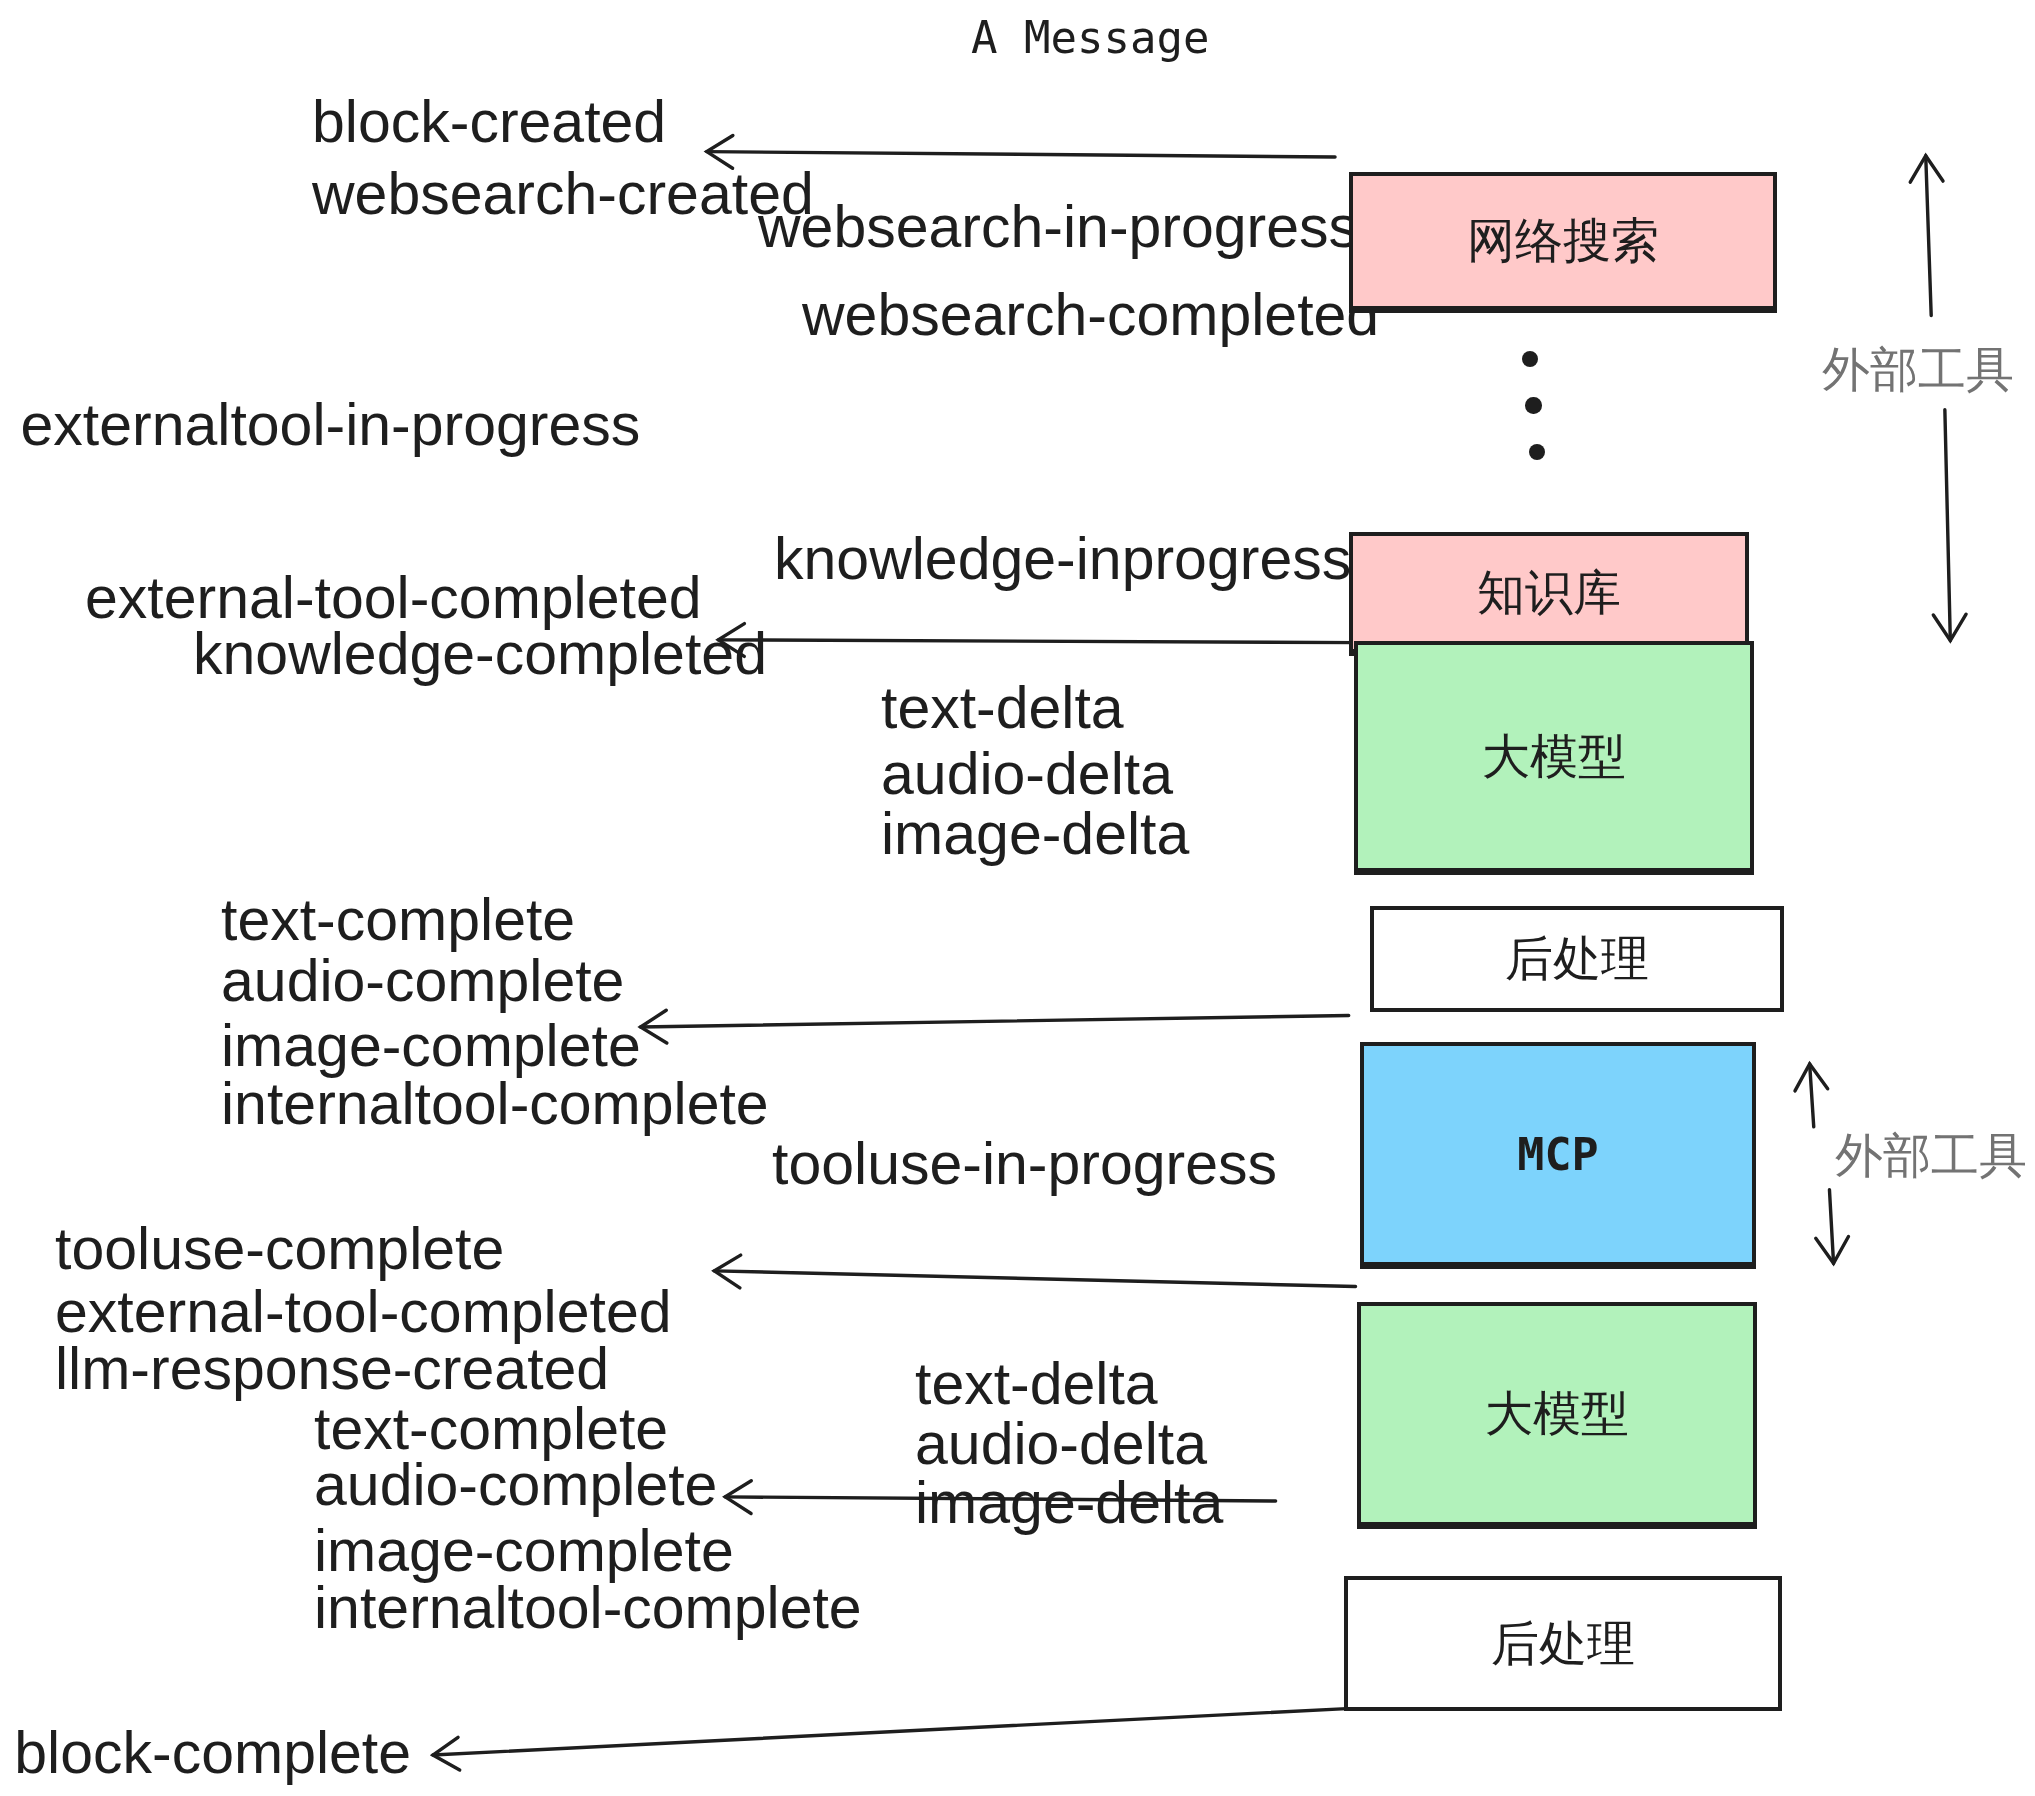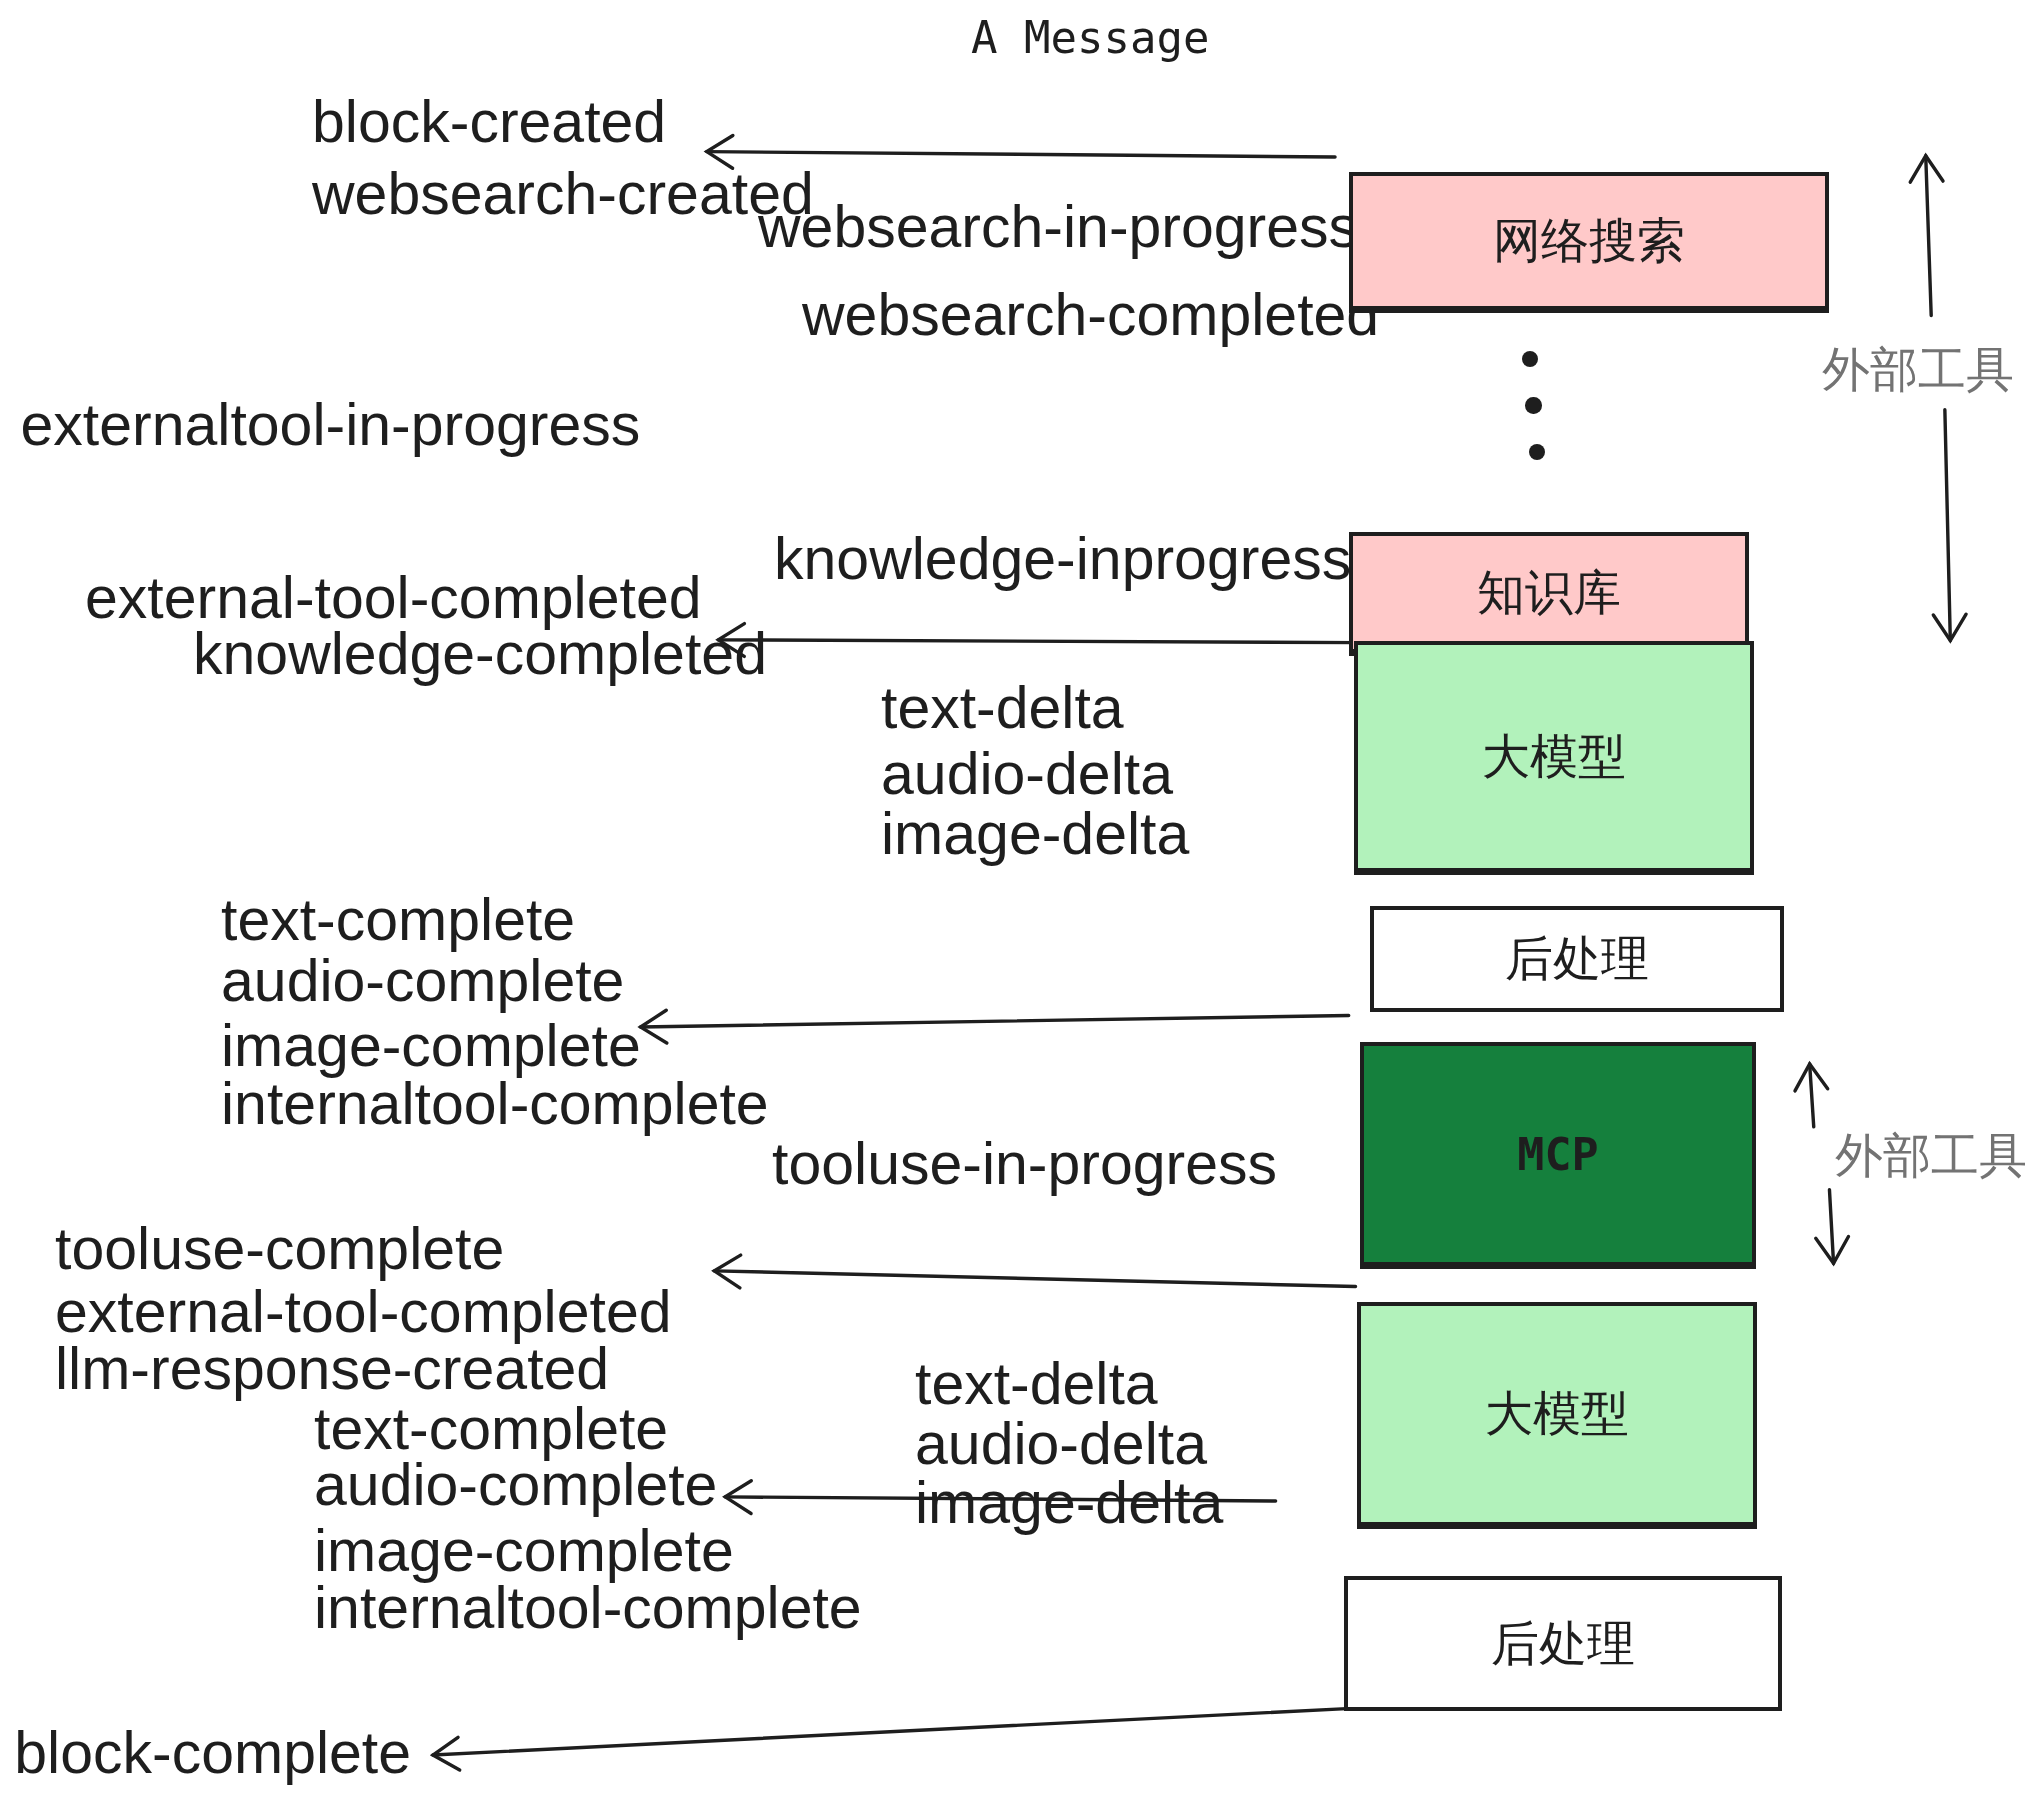--- a/index.html
+++ b/index.html
@@ -7,21 +7,21 @@
           font-family:"DejaVu Sans Mono",monospace;color:#1e1e1e;}
   .evt{position:absolute;font-family:Liberation Sans, sans-serif;font-size:59px;line-height:1.05;
        color:#1e1e1e;white-space:nowrap;}
   .title{position:absolute;font-family:"DejaVu Sans Mono",monospace;font-size:44px;color:#1e1e1e;white-space:nowrap;}
   .box{position:absolute;box-sizing:border-box;border:4.1px solid #1e1e1e;border-bottom-width:7.5px;
        display:flex;align-items:center;justify-content:center;}
   .box .cjk{font-family:"Liberation Sans","DejaVu Sans",sans-serif;font-size:48px;color:#1e1e1e;white-space:nowrap;}
   .box .mono{font-family:"DejaVu Sans Mono",monospace;font-size:45px;font-weight:bold;color:#1e1e1e;white-space:nowrap;}
   .fill-pink{background:#ffc9c9;}
   .fill-green{background:#b2f2bb;}
-  .fill-yellow{background:#15803d;}
+  .fill-yellow{background:#7dd3fc;}
   .fill-white{background:#ffffff;}
   .side-label{position:absolute;font-family:"Liberation Sans","DejaVu Sans",sans-serif;font-size:48px;
               color:#737373;white-space:nowrap;}
   .dotcol{position:absolute;left:1522px;top:351px;display:flex;flex-direction:column;gap:30px;}
   .dot{width:16.4px;height:16.4px;border-radius:50%;background:#1e1e1e;}
   svg.overlay{position:absolute;left:0;top:0;width:2035px;height:1796px;pointer-events:none;}
 </style>
 </head>
 <body>
 
@@ -70,21 +70,21 @@
   <div class="evt" style="left:55px;top:1339px;">llm-response-created</div>
   <div class="evt" style="left:915px;top:1354px;">text-delta</div>
   <div class="evt" style="left:915px;top:1414px;">audio-delta</div>
   <div class="evt" style="left:915px;top:1473px;">image-delta</div>
   <div class="evt" style="left:314px;top:1399px;">text-complete</div>
   <div class="evt" style="left:314px;top:1455px;">audio-complete</div>
   <div class="evt" style="left:314px;top:1521px;">image-complete</div>
   <div class="evt" style="left:314px;top:1578px;">internaltool-complete</div>
   <div class="evt" style="left:14.3px;top:1723px;text-align:right;">block-complete</div>
 
-  <div class="box fill-pink" style="left:1349px;top:172px;width:480px;height:141px;align-items:center;">
+  <div class="box fill-pink" style="left:1349px;top:172px;width:428px;height:141px;align-items:center;">
     <span class="cjk">网络搜索</span>
   </div>
 
   <div class="dotcol">
     <span class="dot"></span>
     <span class="dot" style="margin-left:3.4px;"></span>
     <span class="dot" style="margin-left:6.8px;"></span>
   </div>
 
   <div class="box fill-pink" style="left:1349px;top:532px;width:400px;height:124px;">

